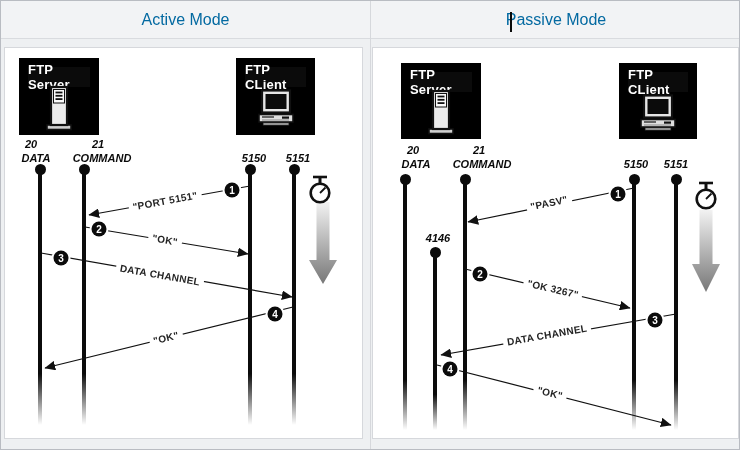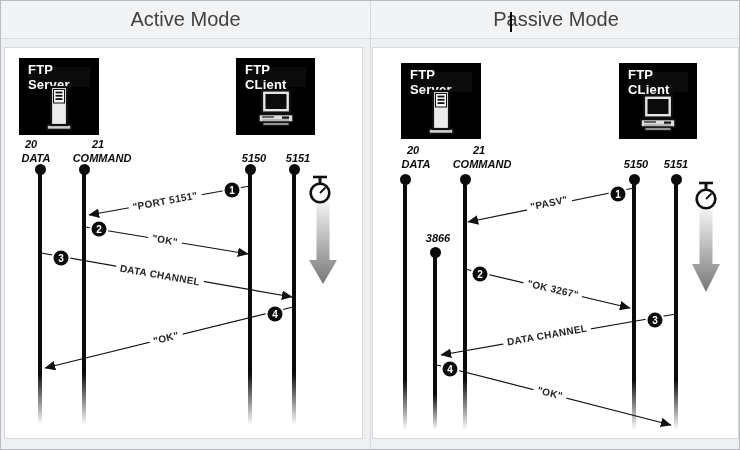--- a/index.html
+++ b/index.html
@@ -1,19 +1,19 @@
 <!DOCTYPE html>
 <html><head>
 <meta charset="utf-8">
 <style>
   html,body{margin:0;padding:0;background:#e8eaed;font-family:"Liberation Sans",sans-serif;}
   #stage{position:relative;width:740px;height:450px;background:#eef0f2;border:1px solid #b9bcc2;box-sizing:border-box;overflow:hidden;}
   
   .hdr{position:absolute;top:0;height:37px;border-bottom:1px solid #d9dbdf;background:#f2f3f5;display:flex;align-items:center;justify-content:center;}
-  .hdr-title{font-size:20px;color:#404040;}
+  .hdr-title{font-size:16px;color:#0369a1;}
   #vdivider{position:absolute;left:369px;top:0;width:1px;height:450px;background:#d6d8dc;}
   .caret{position:absolute;width:2px;height:20px;background:#0a0a0a;}
   
   .panel{position:absolute;top:46px;background:#ffffff;border:1px solid #d6d8dc;box-sizing:border-box;}
   
   .hostbox{position:absolute;background:#000000;border:6px solid #000000;box-sizing:border-box;}
   .hostbar{position:absolute;left:3px;right:3px;top:3px;height:20px;background:#0b0b0b;color:#fff;
            font-weight:bold;font-size:13px;display:flex;align-items:center;justify-content:center;letter-spacing:.2px;}
   .hosticon{position:absolute;left:0;right:0;top:24px;bottom:2px;display:flex;align-items:center;justify-content:center;}
   
@@ -155,21 +155,21 @@
         </svg>
       </div>
     </div>
 
     <span class="portnum" style="left:40px;top:96px;">20</span>
     <span class="portname" style="left:43px;top:110px;">DATA</span>
     <span class="portnum" style="left:106px;top:96px;">21</span>
     <span class="portname" style="left:109px;top:110px;">COMMAND</span>
     <span class="portname" style="left:263px;top:110px;">5150</span>
     <span class="portname" style="left:303px;top:110px;">5151</span>
-    <span class="portname" style="left:65px;top:184px;">3866</span>
+    <span class="portname" style="left:65px;top:184px;">4146</span>
 
     <div class="dot" style="left:26.5px;top:125.5px;"></div>
     <div class="dot" style="left:86.5px;top:125.5px;"></div>
     <div class="dot" style="left:255.5px;top:125.5px;"></div>
     <div class="dot" style="left:297.5px;top:125.5px;"></div>
     <div class="dot" style="left:56.5px;top:198.5px;"></div>
 
     <div class="lifeline" style="left:30px;top:131px;height:251px;"></div>
     <div class="lifeline" style="left:90px;top:131px;height:251px;"></div>
     <div class="lifeline" style="left:259px;top:131px;height:251px;"></div>

